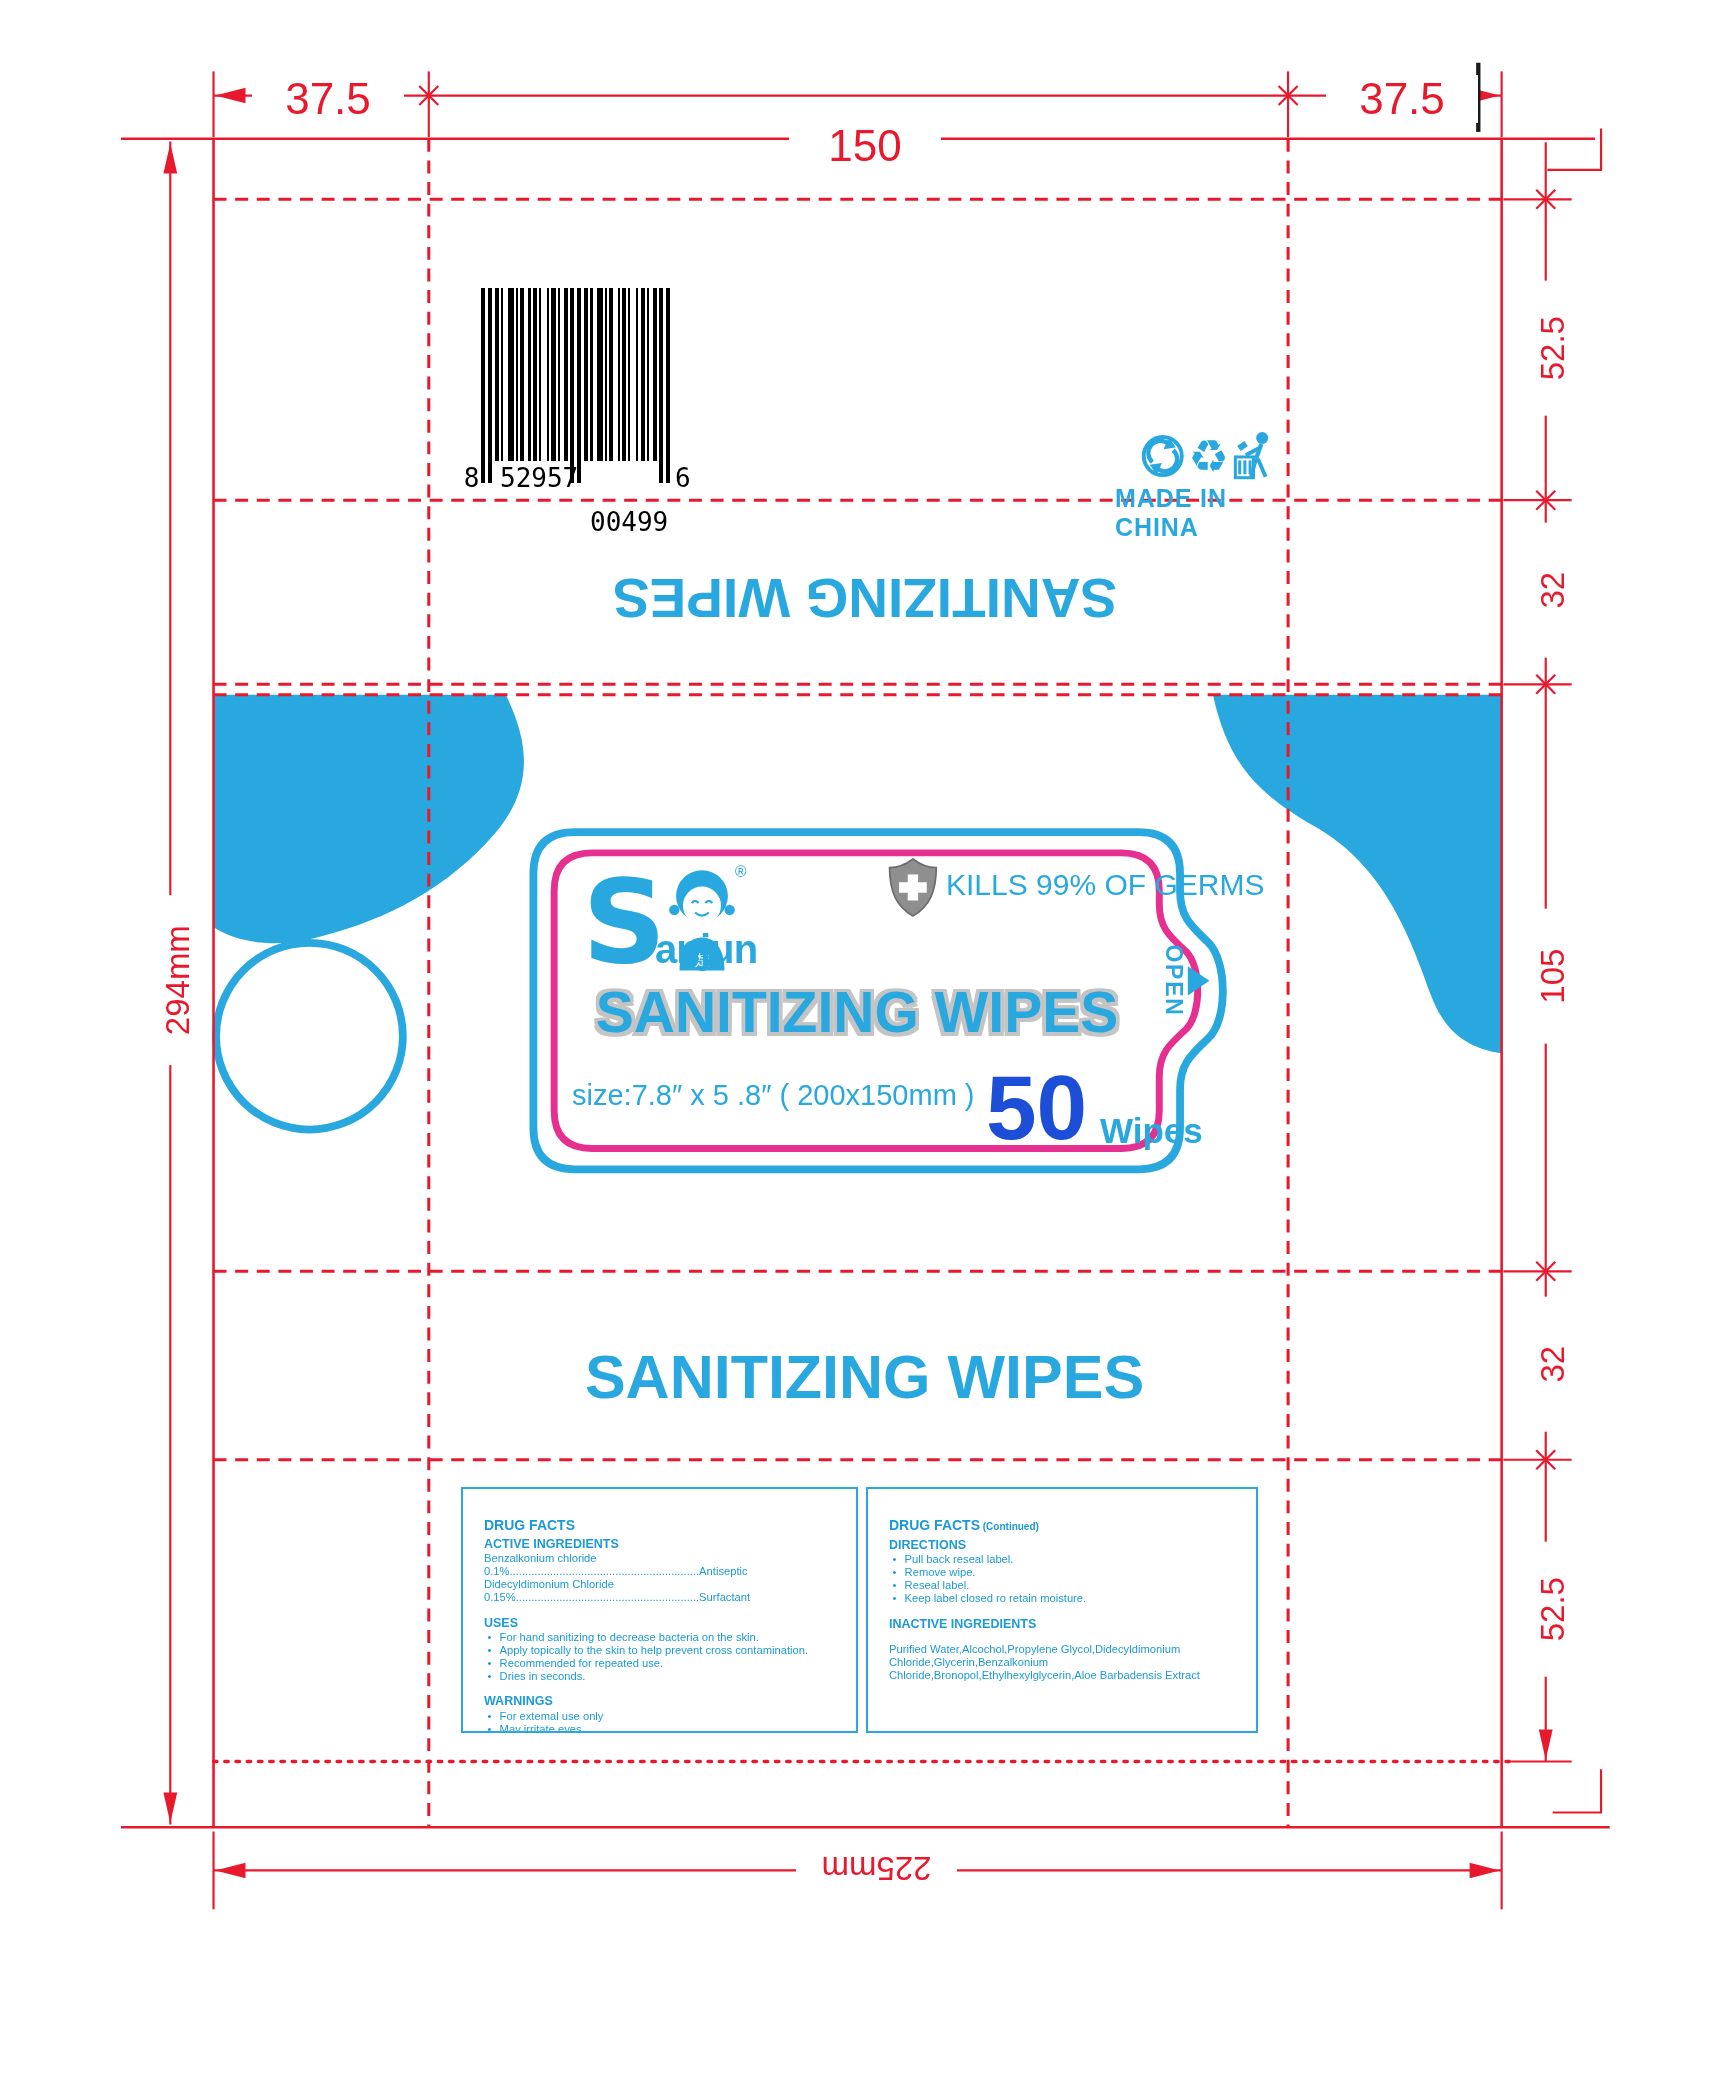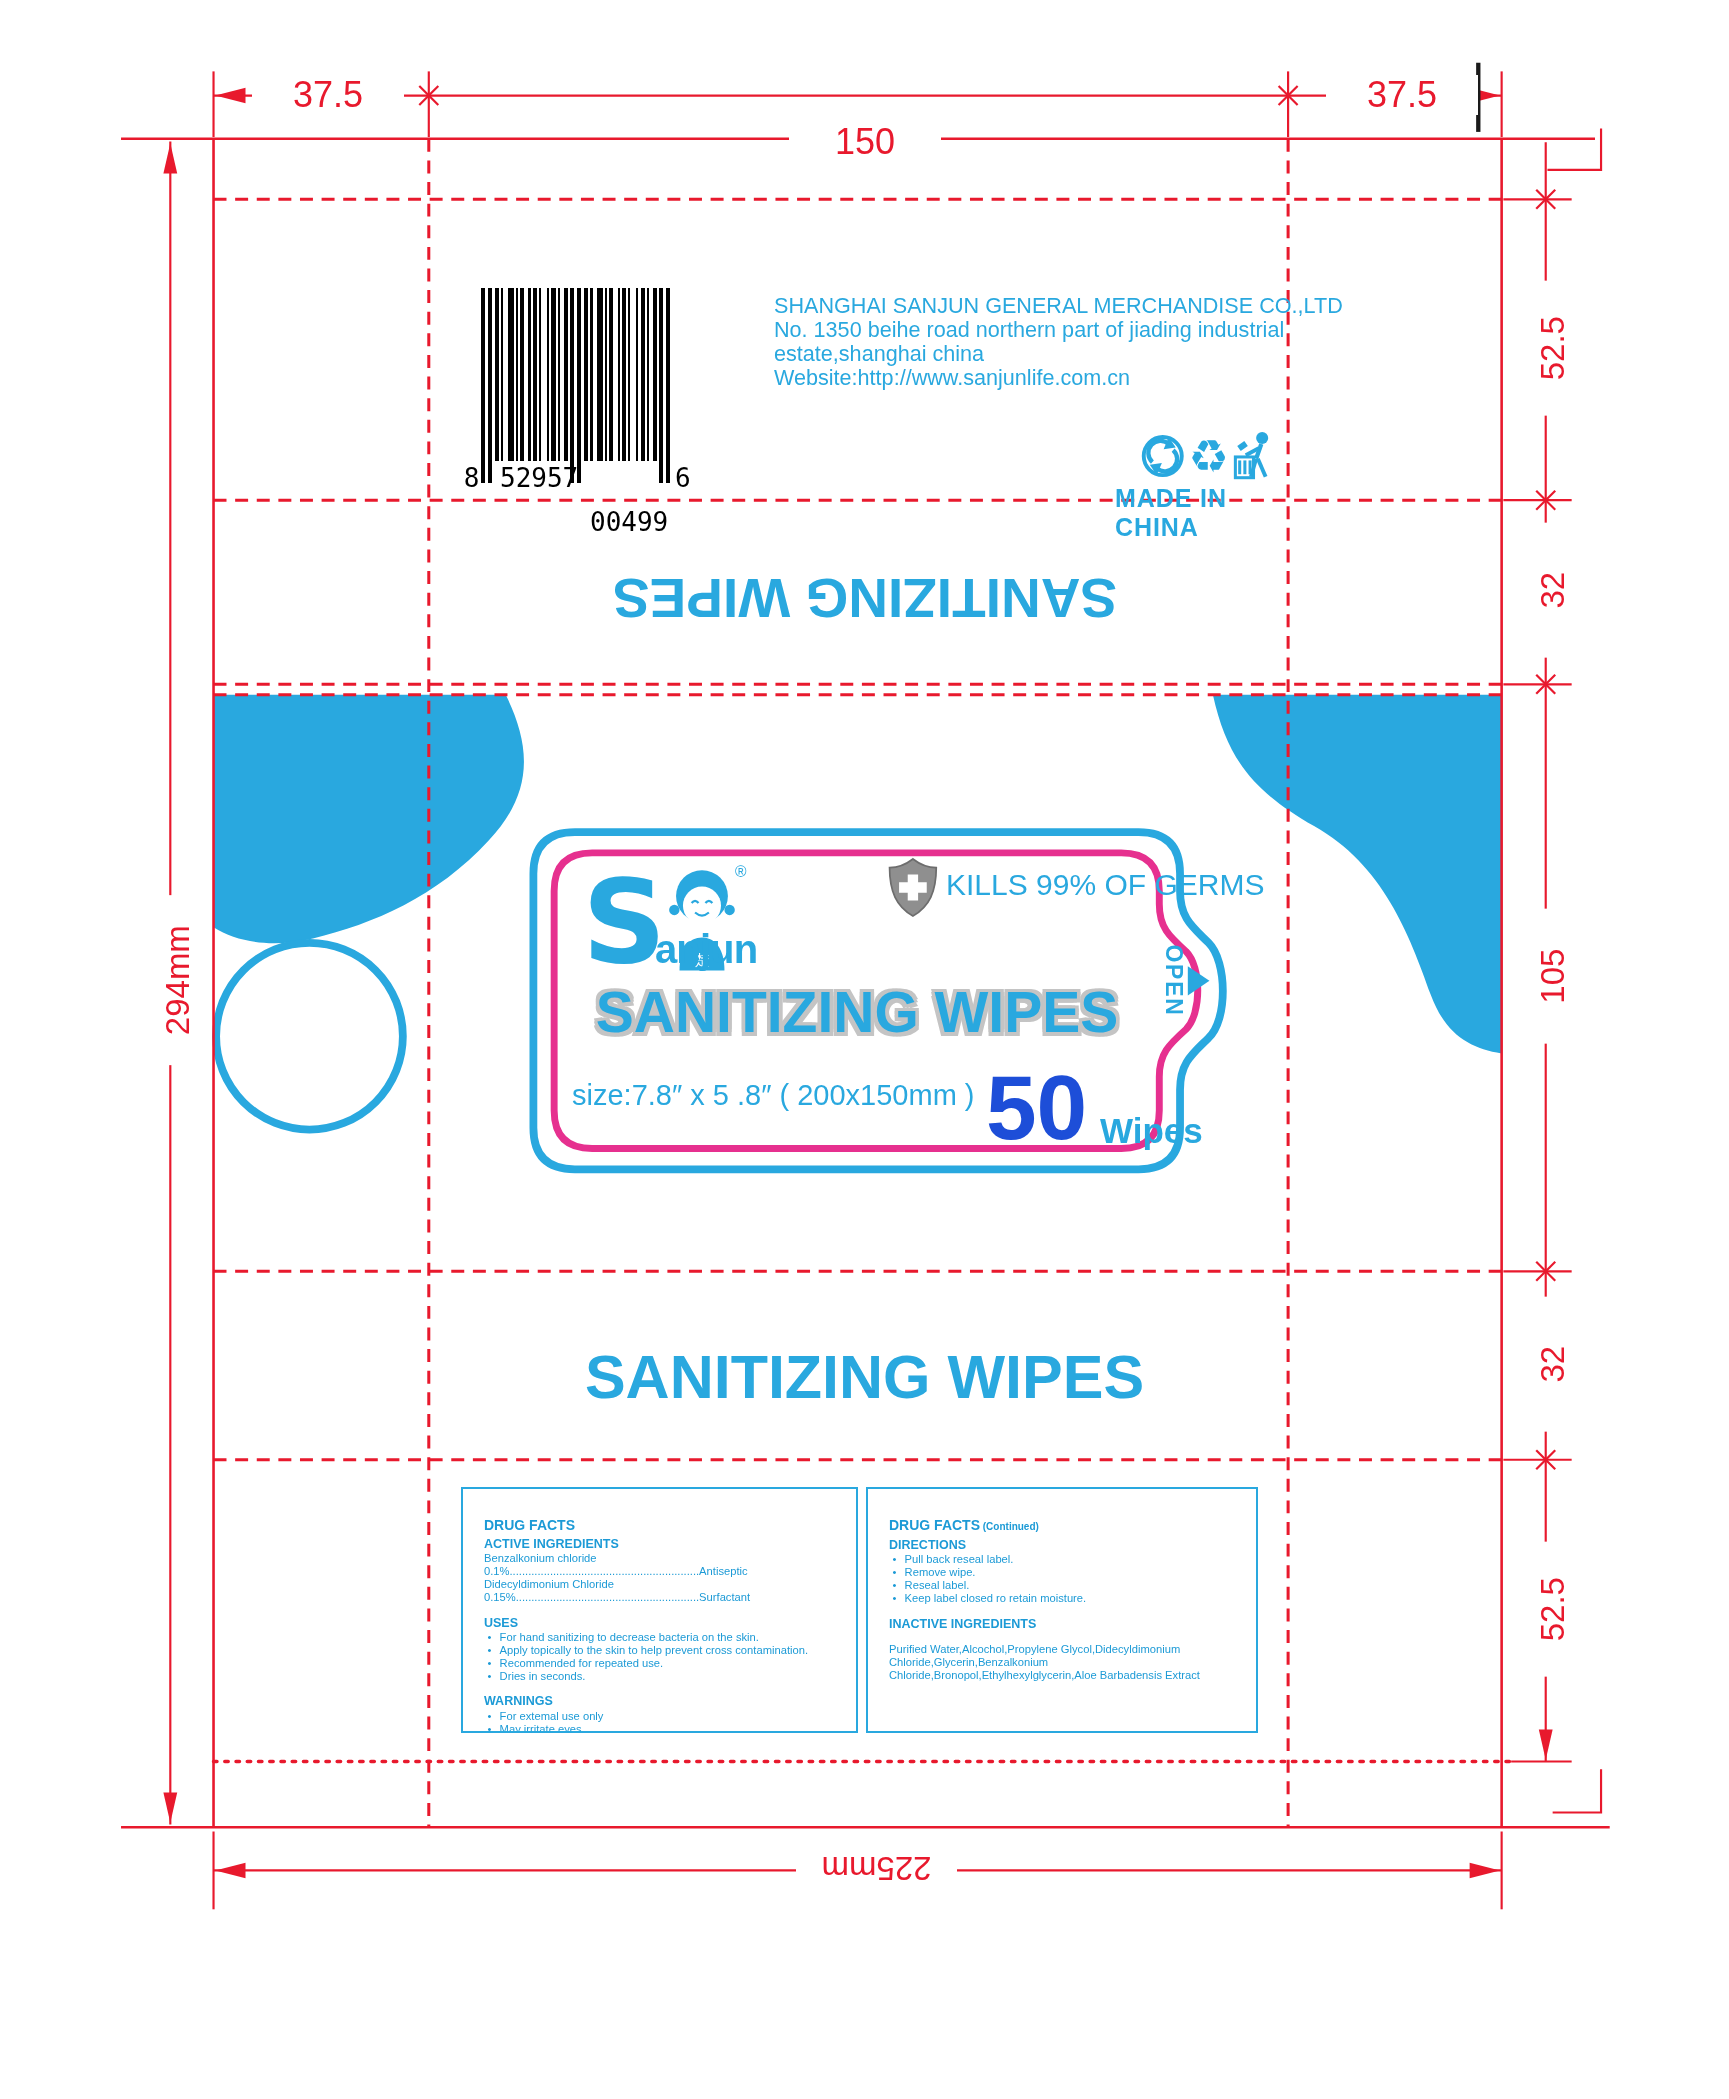--- a/index.html
+++ b/index.html
@@ -1,21 +1,21 @@
 <!DOCTYPE html>
 <html style="font-size:14px"><head>
 <meta charset="utf-8">
 <style>
   html,body{margin:0;padding:0;background:#ffffff;}
   .canvas{position:relative;width:1729px;height:2100px;background:#fff;overflow:hidden;
           font-family:"Liberation Sans",sans-serif;}
   .abs{position:absolute;}
   svg{position:absolute;left:0;top:0;}
   
-  .dim{position:absolute;color:#e8192d;font-size:36px;font-weight:normal;text-align:center;
+  .dim{position:absolute;color:#e8192d;font-size:44px;font-weight:normal;text-align:center;
        background:#fff;line-height:1.1;padding:0 7px;}
   .dim.vert{transform:rotate(-90deg);transform-origin:center center;}
   .dim.flip{transform:rotate(180deg);}
   .company div{font-size:21.6px;line-height:24px;color:#29a8df;}
   .madein{font-size:25px;font-weight:bold;color:#29a8df;letter-spacing:0.9px;}
   .flap-title{font-size:55px;font-weight:bold;color:#29a8df;text-align:center;transform:rotate(180deg);white-space:nowrap;}
   .panel-title{font-size:61px;font-weight:bold;color:#29a8df;text-align:center;white-space:nowrap;}
   .front-title{font-size:57px;font-weight:bold;color:#29a8df;text-align:center;white-space:nowrap;
        text-shadow:-3.5px -3.5px 0 #c4c4c4,3.5px -3.5px 0 #c4c4c4,-3.5px 3.5px 0 #c4c4c4,3.5px 3.5px 0 #c4c4c4,
                    -3.5px 0 0 #c4c4c4,3.5px 0 0 #c4c4c4,0 -3.5px 0 #c4c4c4,0 3.5px 0 #c4c4c4;}
@@ -196,26 +196,20 @@
   <div class="barcode">
     <div id="barcode-bars" style="position:absolute;left:0;top:0;white-space:nowrap;"><div style="display: inline-block; vertical-align: top; width: 3.5px; height: 195px; background: rgb(0, 0, 0);"></div><div style="display: inline-block; vertical-align: top; width: 3.5px; height: 195px; background: transparent;"></div><div style="display: inline-block; vertical-align: top; width: 3.5px; height: 195px; background: rgb(0, 0, 0);"></div><div style="display: inline-block; vertical-align: top; width: 3.5px; height: 173px; background: transparent;"></div><div style="display: inline-block; vertical-align: top; width: 4.2px; height: 173px; background: rgb(0, 0, 0);"></div><div style="display: inline-block; vertical-align: top; width: 2.1px; height: 173px; background: transparent;"></div><div style="display: inline-block; vertical-align: top; width: 2.1px; height: 173px; background: rgb(0, 0, 0);"></div><div style="display: inline-block; vertical-align: top; width: 4.2px; height: 173px; background: transparent;"></div><div style="display: inline-block; vertical-align: top; width: 6.2px; height: 173px; background: rgb(0, 0, 0);"></div><div style="display: inline-block; vertical-align: top; width: 2.1px; height: 173px; background: transparent;"></div><div style="display: inline-block; vertical-align: top; width: 2.1px; height: 173px; background: rgb(0, 0, 0);"></div><div style="display: inline-block; vertical-align: top; width: 2.1px; height: 173px; background: transparent;"></div><div style="display: inline-block; vertical-align: top; width: 4.2px; height: 173px; background: rgb(0, 0, 0);"></div><div style="display: inline-block; vertical-align: top; width: 4.2px; height: 173px; background: transparent;"></div><div style="display: inline-block; vertical-align: top; width: 2.1px; height: 173px; background: rgb(0, 0, 0);"></div><div style="display: inline-block; vertical-align: top; width: 2.1px; height: 173px; background: transparent;"></div><div style="display: inline-block; vertical-align: top; width: 4.2px; height: 173px; background: rgb(0, 0, 0);"></div><div style="display: inline-block; vertical-align: top; width: 2.1px; height: 173px; background: transparent;"></div><div style="display: inline-block; vertical-align: top; width: 2.1px; height: 173px; background: rgb(0, 0, 0);"></div><div style="display: inline-block; vertical-align: top; width: 6.2px; height: 173px; background: transparent;"></div><div style="display: inline-block; vertical-align: top; width: 2.1px; height: 173px; background: rgb(0, 0, 0);"></div><div style="display: inline-block; vertical-align: top; width: 2.1px; height: 173px; background: transparent;"></div><div style="display: inline-block; vertical-align: top; width: 4.2px; height: 173px; background: rgb(0, 0, 0);"></div><div style="display: inline-block; vertical-align: top; width: 2.1px; height: 173px; background: transparent;"></div><div style="display: inline-block; vertical-align: top; width: 2.1px; height: 173px; background: rgb(0, 0, 0);"></div><div style="display: inline-block; vertical-align: top; width: 4.2px; height: 173px; background: transparent;"></div><div style="display: inline-block; vertical-align: top; width: 4.2px; height: 173px; background: rgb(0, 0, 0);"></div><div style="display: inline-block; vertical-align: top; width: 2.1px; height: 173px; background: transparent;"></div><div style="display: inline-block; vertical-align: top; width: 3.5px; height: 195px; background: rgb(0, 0, 0);"></div><div style="display: inline-block; vertical-align: top; width: 3.5px; height: 195px; background: transparent;"></div><div style="display: inline-block; vertical-align: top; width: 3.5px; height: 195px; background: rgb(0, 0, 0);"></div><div style="display: inline-block; vertical-align: top; width: 3.5px; height: 173px; background: transparent;"></div><div style="display: inline-block; vertical-align: top; width: 4.2px; height: 173px; background: rgb(0, 0, 0);"></div><div style="display: inline-block; vertical-align: top; width: 2.1px; height: 173px; background: transparent;"></div><div style="display: inline-block; vertical-align: top; width: 2.1px; height: 173px; background: rgb(0, 0, 0);"></div><div style="display: inline-block; vertical-align: top; width: 4.2px; height: 173px; background: transparent;"></div><div style="display: inline-block; vertical-align: top; width: 6.2px; height: 173px; background: rgb(0, 0, 0);"></div><div style="display: inline-block; vertical-align: top; width: 2.1px; height: 173px; background: transparent;"></div><div style="display: inline-block; vertical-align: top; width: 2.1px; height: 173px; background: rgb(0, 0, 0);"></div><div style="display: inline-block; vertical-align: top; width: 2.1px; height: 173px; background: transparent;"></div><div style="display: inline-block; vertical-align: top; width: 4.2px; height: 173px; background: rgb(0, 0, 0);"></div><div style="display: inline-block; vertical-align: top; width: 4.2px; height: 173px; background: transparent;"></div><div style="display: inline-block; vertical-align: top; width: 2.1px; height: 173px; background: rgb(0, 0, 0);"></div><div style="display: inline-block; vertical-align: top; width: 2.1px; height: 173px; background: transparent;"></div><div style="display: inline-block; vertical-align: top; width: 4.2px; height: 173px; background: rgb(0, 0, 0);"></div><div style="display: inline-block; vertical-align: top; width: 2.1px; height: 173px; background: transparent;"></div><div style="display: inline-block; vertical-align: top; width: 2.1px; height: 173px; background: rgb(0, 0, 0);"></div><div style="display: inline-block; vertical-align: top; width: 6.2px; height: 173px; background: transparent;"></div><div style="display: inline-block; vertical-align: top; width: 2.1px; height: 173px; background: rgb(0, 0, 0);"></div><div style="display: inline-block; vertical-align: top; width: 2.1px; height: 173px; background: transparent;"></div><div style="display: inline-block; vertical-align: top; width: 4.2px; height: 173px; background: rgb(0, 0, 0);"></div><div style="display: inline-block; vertical-align: top; width: 2.1px; height: 173px; background: transparent;"></div><div style="display: inline-block; vertical-align: top; width: 2.1px; height: 173px; background: rgb(0, 0, 0);"></div><div style="display: inline-block; vertical-align: top; width: 4.2px; height: 173px; background: transparent;"></div><div style="display: inline-block; vertical-align: top; width: 4.2px; height: 173px; background: rgb(0, 0, 0);"></div><div style="display: inline-block; vertical-align: top; width: 2.1px; height: 173px; background: transparent;"></div><div style="display: inline-block; vertical-align: top; width: 3.5px; height: 195px; background: rgb(0, 0, 0);"></div><div style="display: inline-block; vertical-align: top; width: 3.5px; height: 195px; background: transparent;"></div><div style="display: inline-block; vertical-align: top; width: 3.5px; height: 195px; background: rgb(0, 0, 0);"></div><div style="display: inline-block; vertical-align: top; width: 3.5px; height: 173px; background: transparent;"></div></div>
     <div class="bc-digits">
       <span style="left:-17.3px;">8</span>
       <span style="left:19px;">52957</span>
       <span style="left:109px;margin-top:44px;">00499</span>
       <span style="left:194px;">6</span>
     </div>
   </div>
 
-  <div class="abs company" style="left:774px;top:294px;">
-    <div>SHANGHAI SANJUN GENERAL MERCHANDISE CO.,LTD</div>
-    <div>No. 1350 beihe road northern part of jiading industrial</div>
-    <div>estate,shanghai china</div>
-    <div>Website:http://www.sanjunlife.com.cn</div>
-  </div>
 
   <div class="abs madein" style="left:1115px;top:484px;width:173px;text-align:left;">MADE IN CHINA</div>
 
   <div class="abs flap-title" style="left:519px;top:566px;width:692px;">SANITIZING WIPES</div>
 
   <div class="abs brand-rest" style="left:655px;top:929px;">anjun</div>
   <div class="abs reg" style="left:735px;top:863px;">®</div>
 
   <div class="abs claim" style="left:946px;top:868px;">KILLS 99% OF GERMS</div>
 

